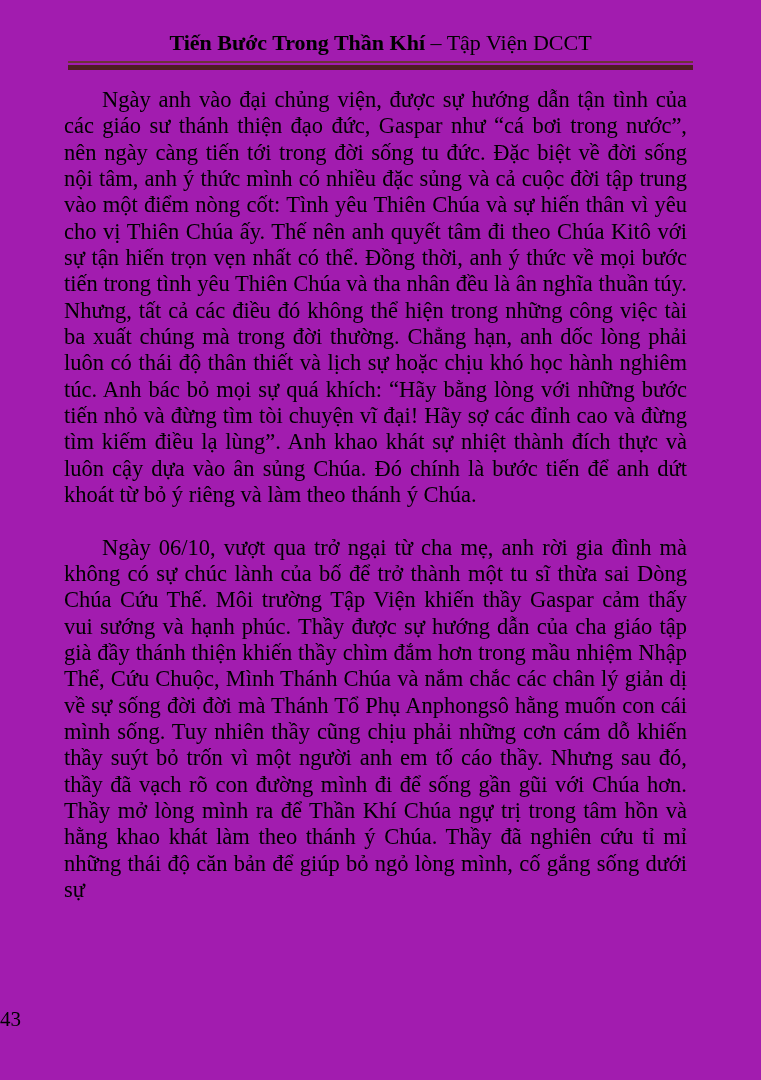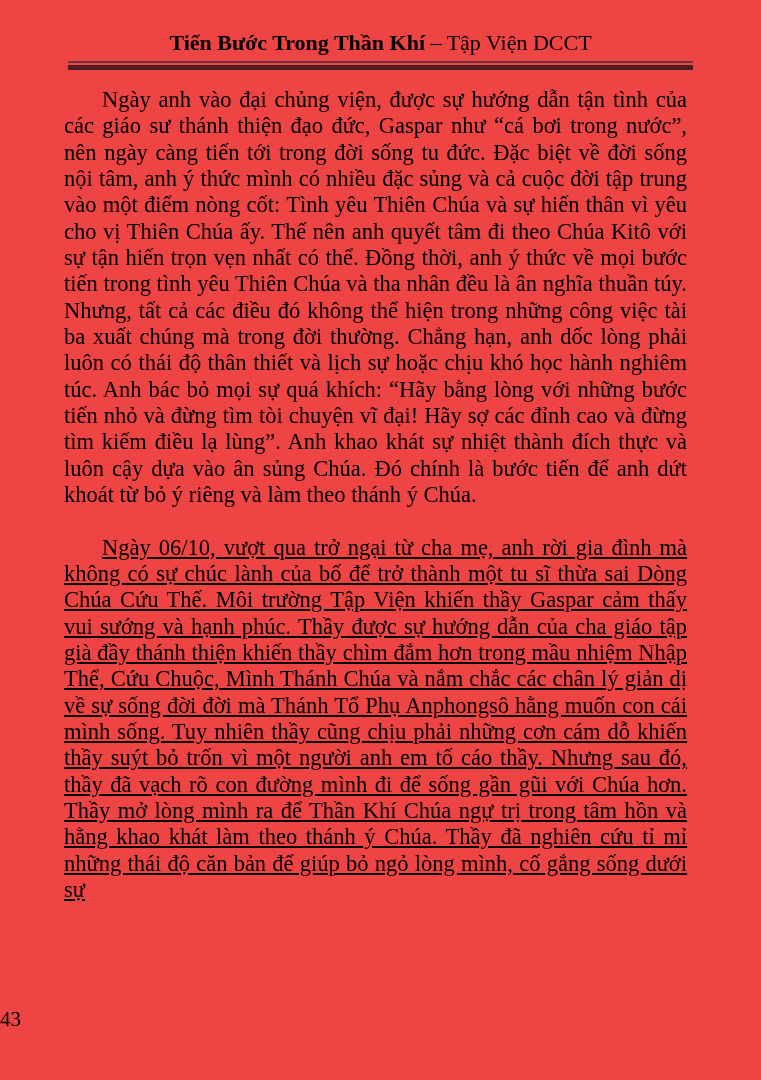--- a/index.html
+++ b/index.html
@@ -4,21 +4,21 @@
 <style>
   html, body {
     margin: 0;
     padding: 0;
     background: #ffffff;
   }
   .page {
     position: relative;
     width: 761px;
     height: 1080px;
-    background: #ef4444;
+    background: #a21caf;
     font-family: "Liberation Serif", "DejaVu Serif", serif;
     color: #000000;
     overflow: hidden;
     box-sizing: border-box;
   }
   .running-header {
     padding-top: 30px;
     text-align: center;
     font-size: 22px;
     line-height: 26px;
@@ -44,21 +44,20 @@
     font-size: 22.5px;
     line-height: 26.35px;
     text-align: justify;
   }
   .body-text p {
     margin: 0;
     text-indent: 38px;
   }
   .body-text p + p {
     margin-top: 26px;
-    text-decoration: underline;
   }
   .body-text p.continued {
     
     text-align-last: justify;
   }
   .page-footer {
     position: absolute;
     left: 0;
     right: 0;
     bottom: 48px;

